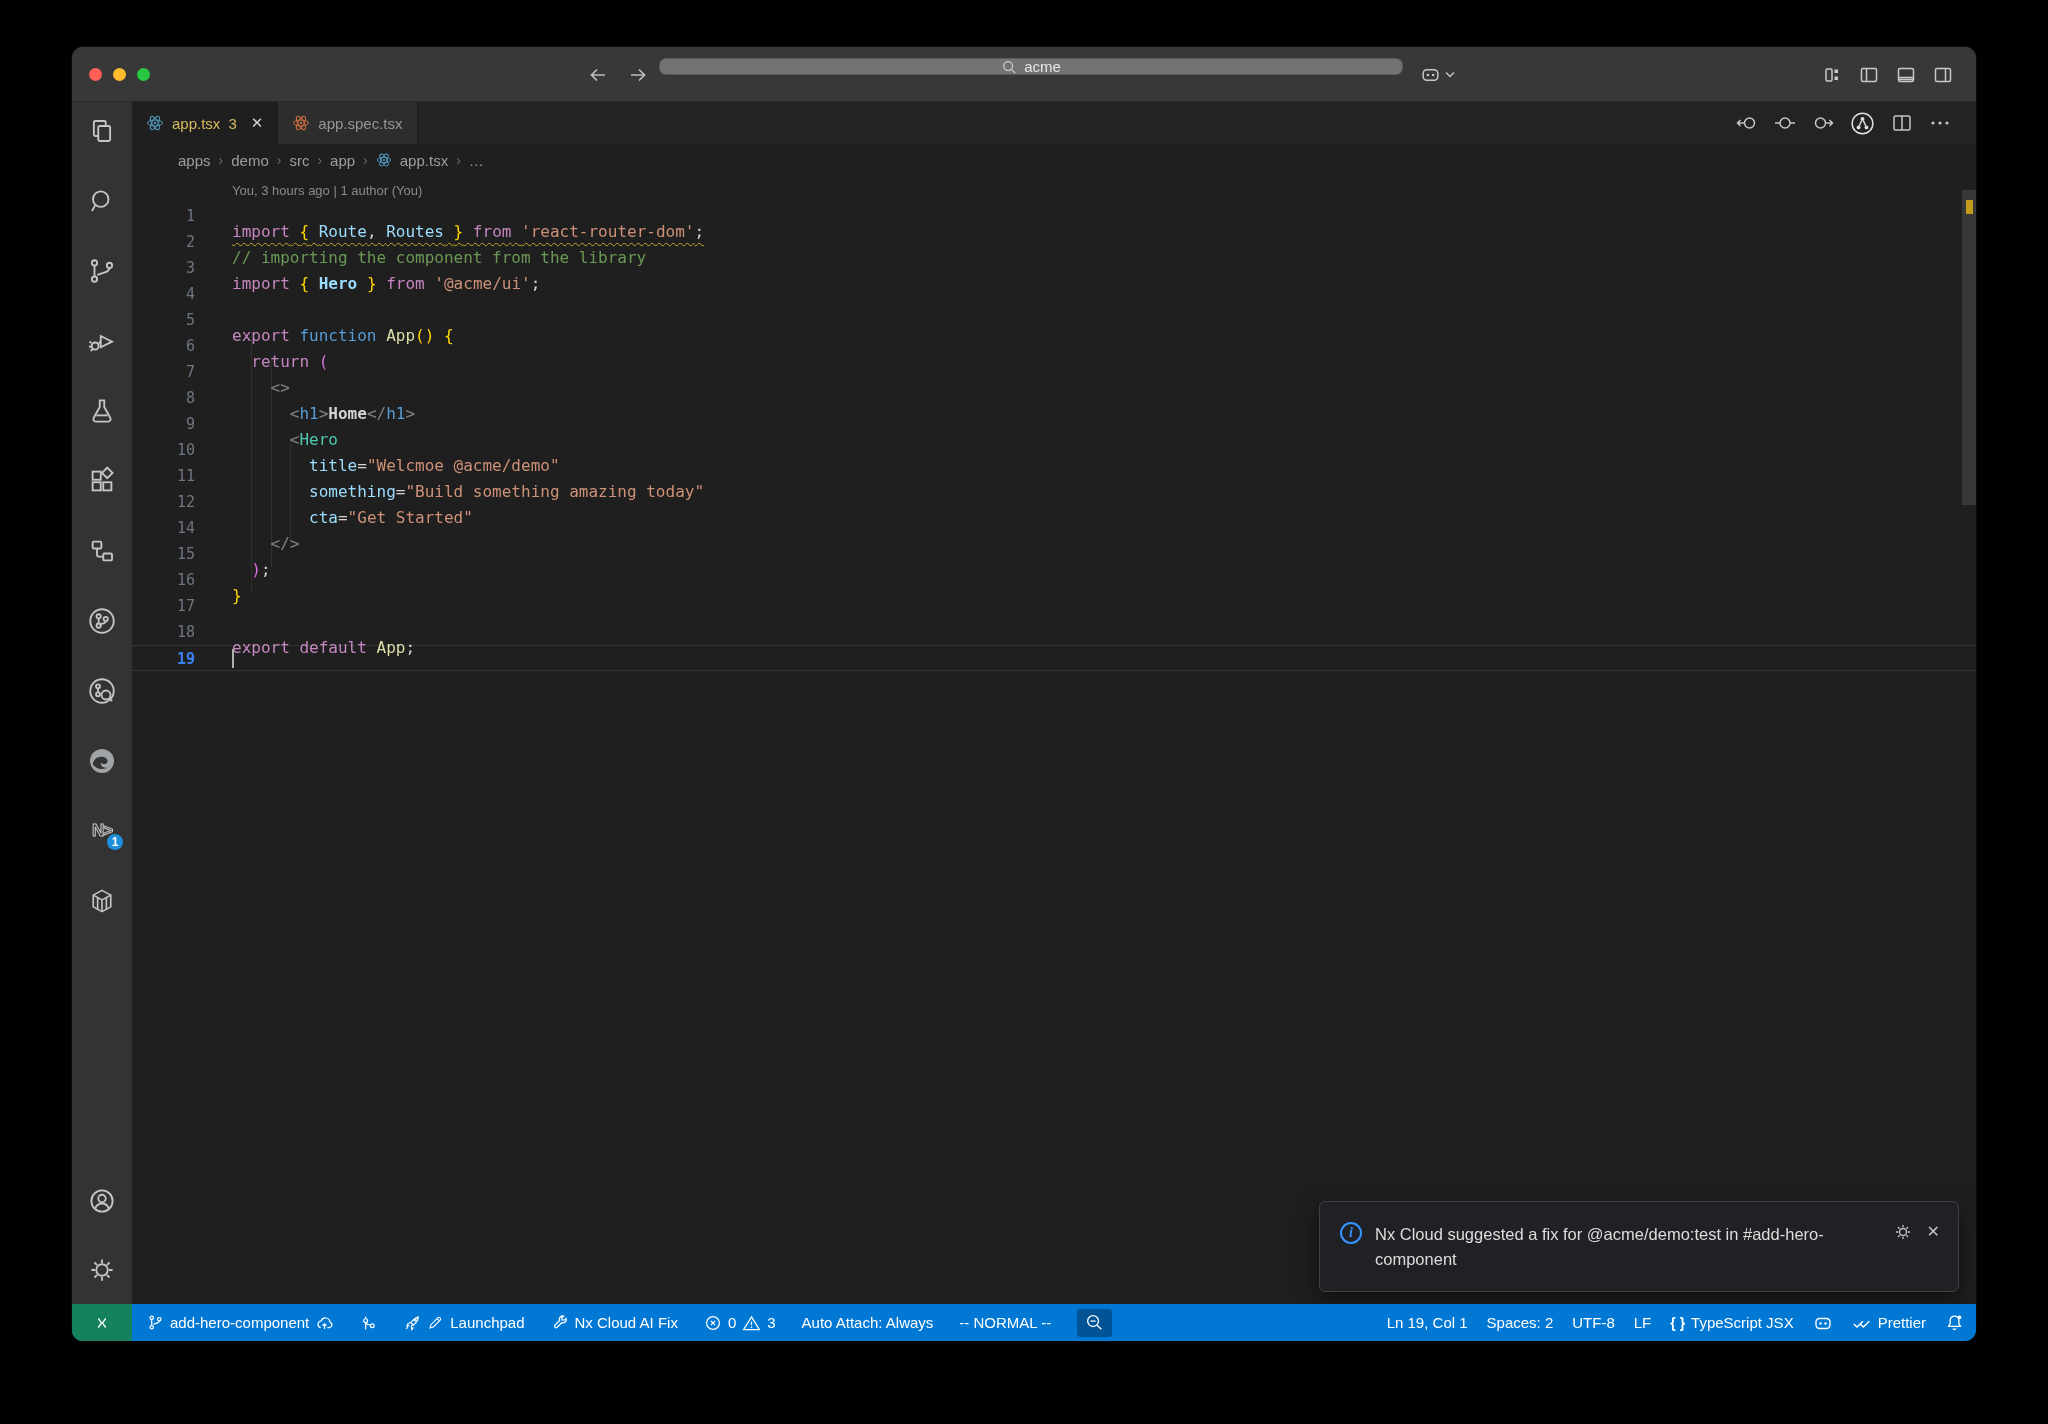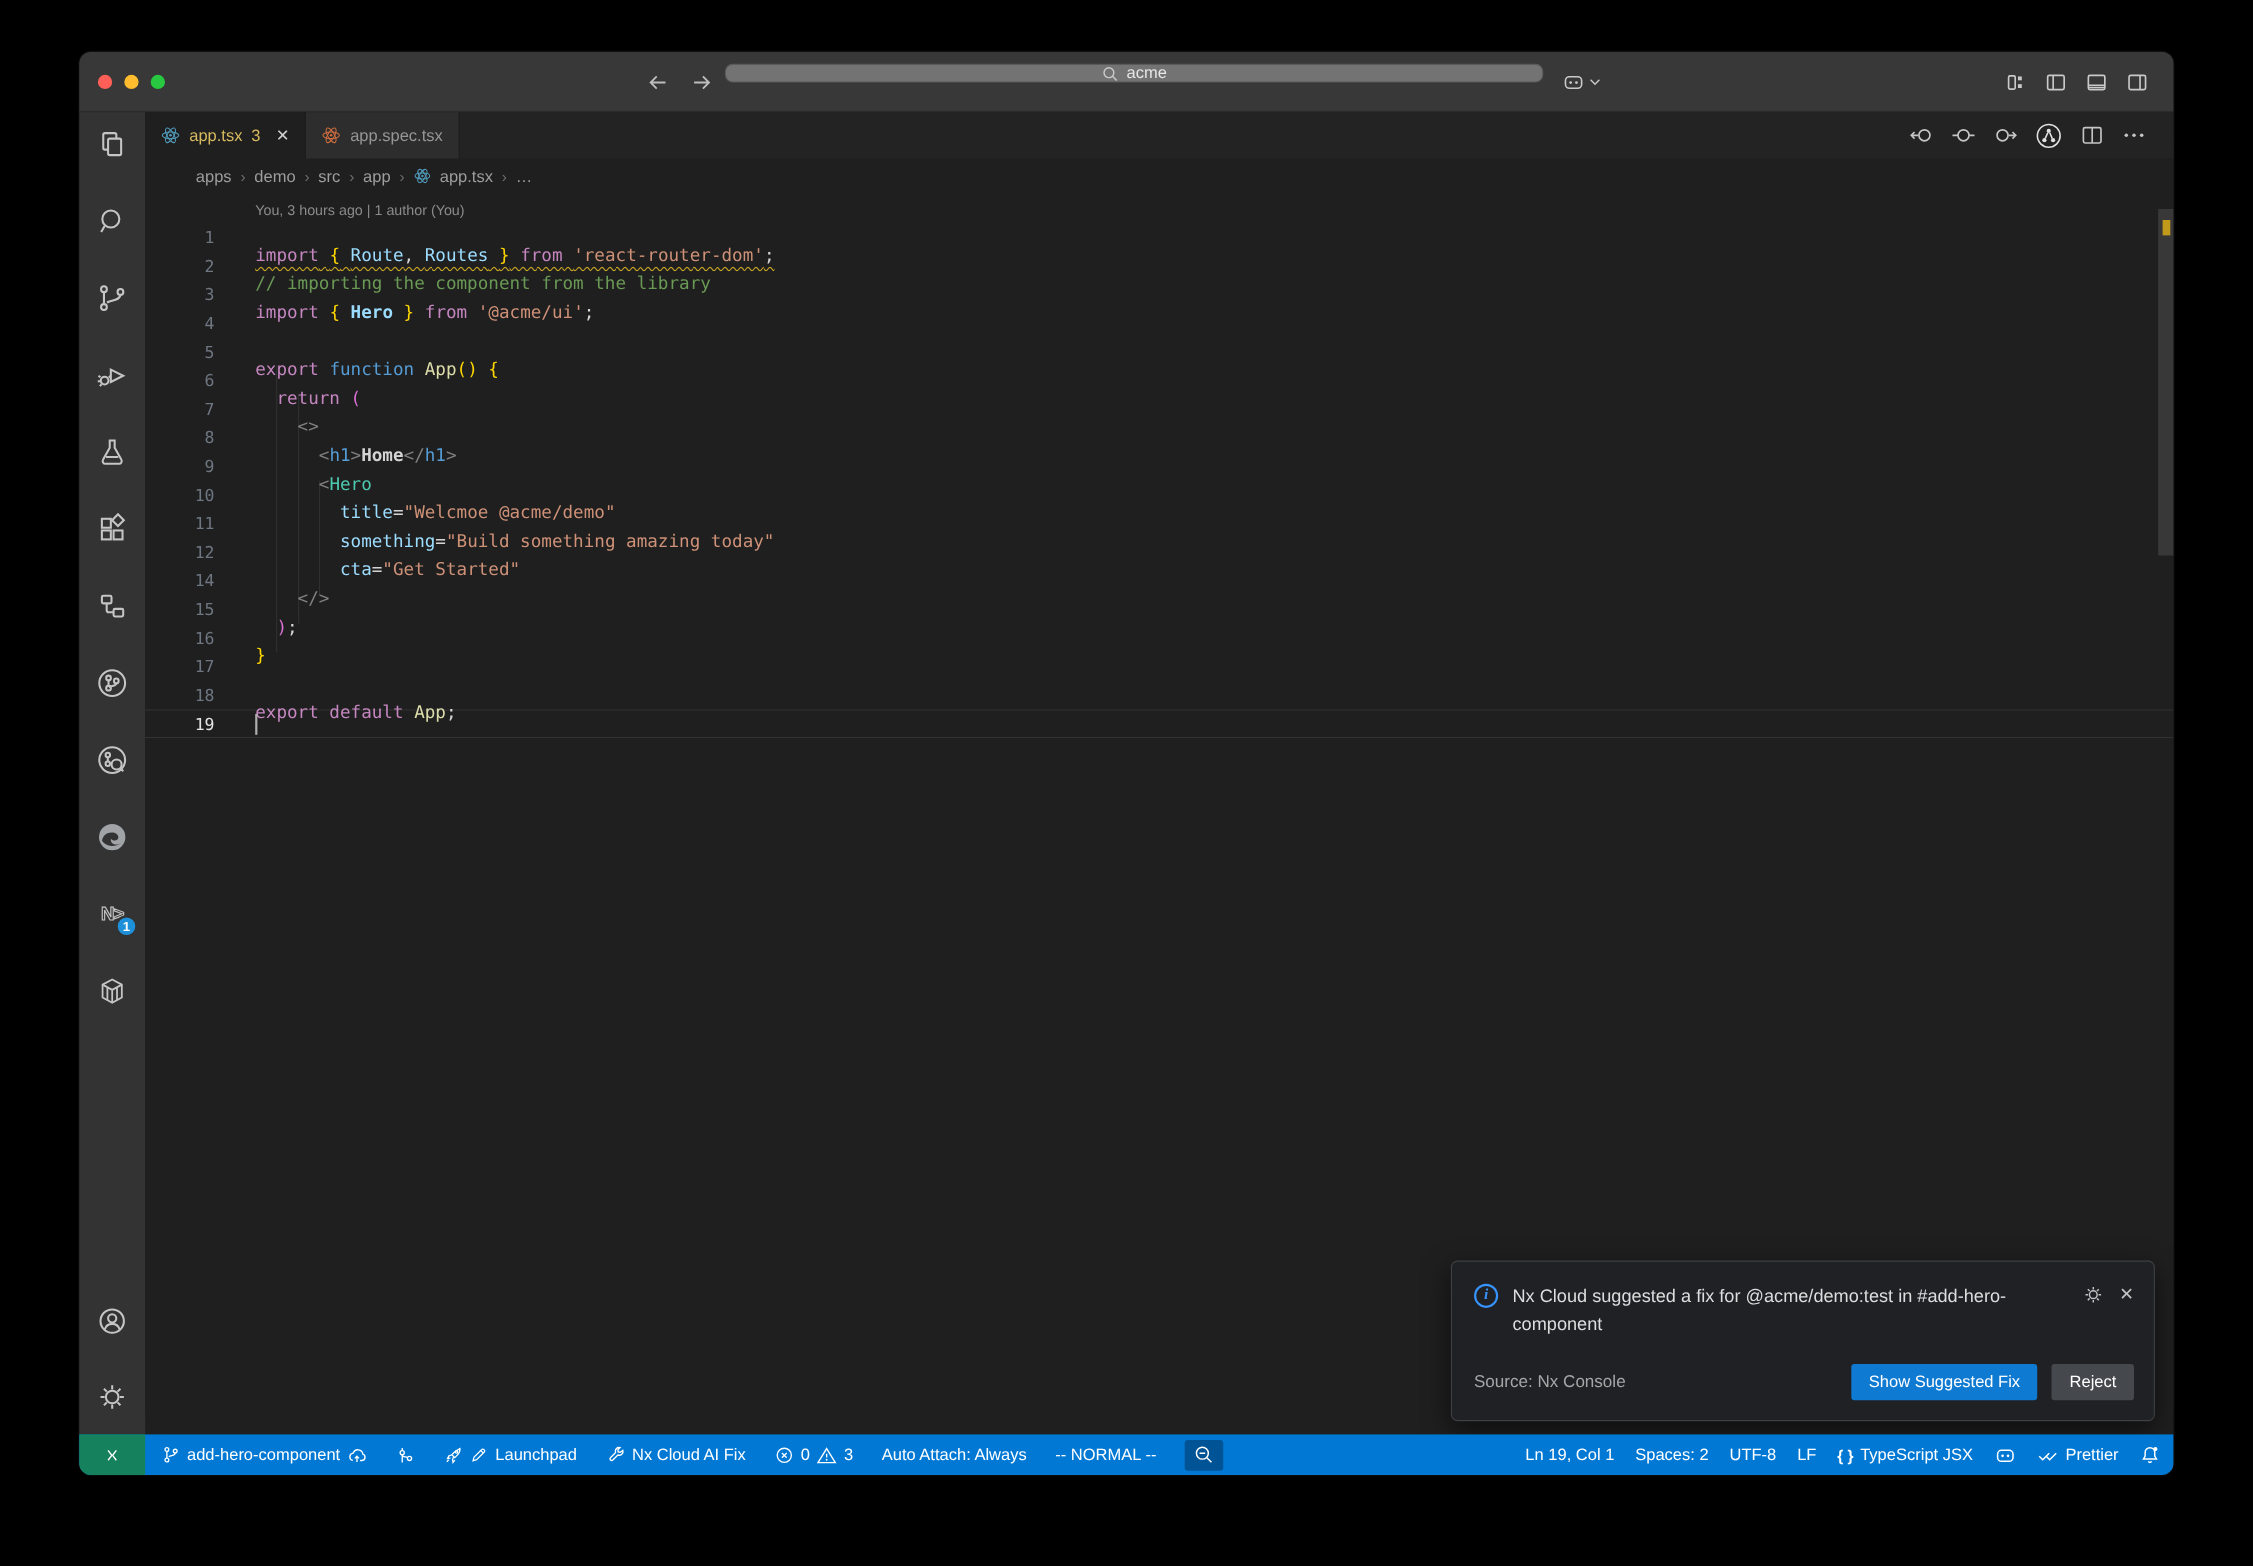--- a/index.html
+++ b/index.html
@@ -42,21 +42,21 @@
   .breadcrumbs { height:32px; display:flex; align-items:center; padding-left:46px; gap:8px; color:#9d9d9d; font-size:15px; }
   .bc-sep { color:#6d6d6d; font-size:14px; }
 
   .codelens { height:27px; line-height:29px; padding-left:100px; color:#8a8a8a; font-size:13px; }
 
   .code { position:relative; font-family:"DejaVu Sans Mono",monospace; font-size:16px; }
   .code-line { height:26px; line-height:26px; display:flex; position:relative; }
   .line-num { width:63px; flex:none; text-align:right; color:#6e7681; font-size:15px; }
   .line-content { padding-left:37px; white-space:pre; color:#d4d4d4;margin-top:16px; }
   .code-line.active { border-top:1px solid rgba(255,255,255,.09); border-bottom:1px solid rgba(255,255,255,.09); }
-  .code-line.active .line-num { color:#e5e5e5; }
+  .code-line.active .line-num { color:#3b82f6;font-weight:bold; }
   .cursor { position:absolute; left:100px; top:3px; width:2px; height:19px; background:#aeafad; }
   .squiggle { text-decoration:underline; text-decoration-style:wavy; text-decoration-color:#c8a522; text-decoration-thickness:1px; text-underline-offset:5px; }
   .tok-kw{color:var(--tok-kw);} .tok-blue{color:var(--tok-blue);} .tok-fn{color:var(--tok-fn);}
   .tok-var{color:var(--tok-var);} .tok-varb{color:var(--tok-varb);font-weight:bold;}
   .tok-comp{color:var(--tok-comp);} .tok-attr{color:var(--tok-attr);} .tok-str{color:var(--tok-str);}
   .tok-com{color:var(--tok-com);} .tok-b1{color:var(--tok-b1);} .tok-b2{color:var(--tok-b2);}
   .tok-punct{color:var(--tok-punct);} .tok-fg{color:var(--tok-fg);} .tok-fgb{color:var(--tok-fgb);font-weight:bold;}
   .guide { position:absolute; width:1px; background:rgba(255,255,255,.08); }
 
   .scroll-track { position:absolute; right:0; top:74px; width:14px; bottom:0; }
@@ -454,27 +454,20 @@
       <div class="toast-icons">
         <span>
           <svg width="20" height="20" viewBox="0 0 24 24" fill="none" stroke="currentColor" stroke-width="1.6">
               <circle cx="12" cy="12" r="4.2"></circle>
               <path d="M12 3.5v2.8M12 17.7v2.8M3.5 12h2.8M17.7 12h2.8M6 6l2 2M16 16l2 2M6 18l2-2M16 8l2-2"></path>
             </svg>
         </span>
         <span>✕</span>
       </div>
     </div>
-    <div class="toast-row2">
-      <span class="toast-src">Source: Nx Console</span>
-      <div class="toast-btns">
-        <button class="btn primary">Show Suggested Fix</button>
-        <button class="btn secondary">Reject</button>
-      </div>
-    </div>
   </div>
 
   <div class="statusbar">
     <div class="remote">
       <svg width="18" height="18" viewBox="0 0 24 24" fill="none" stroke="#fff" stroke-width="1.7">
           <path d="M7 6l4.5 6L7 18M17 6l-4.5 6L17 18"></path>
         </svg>
     </div>
     <div class="sb-group-left">
       <div class="sb-item">

